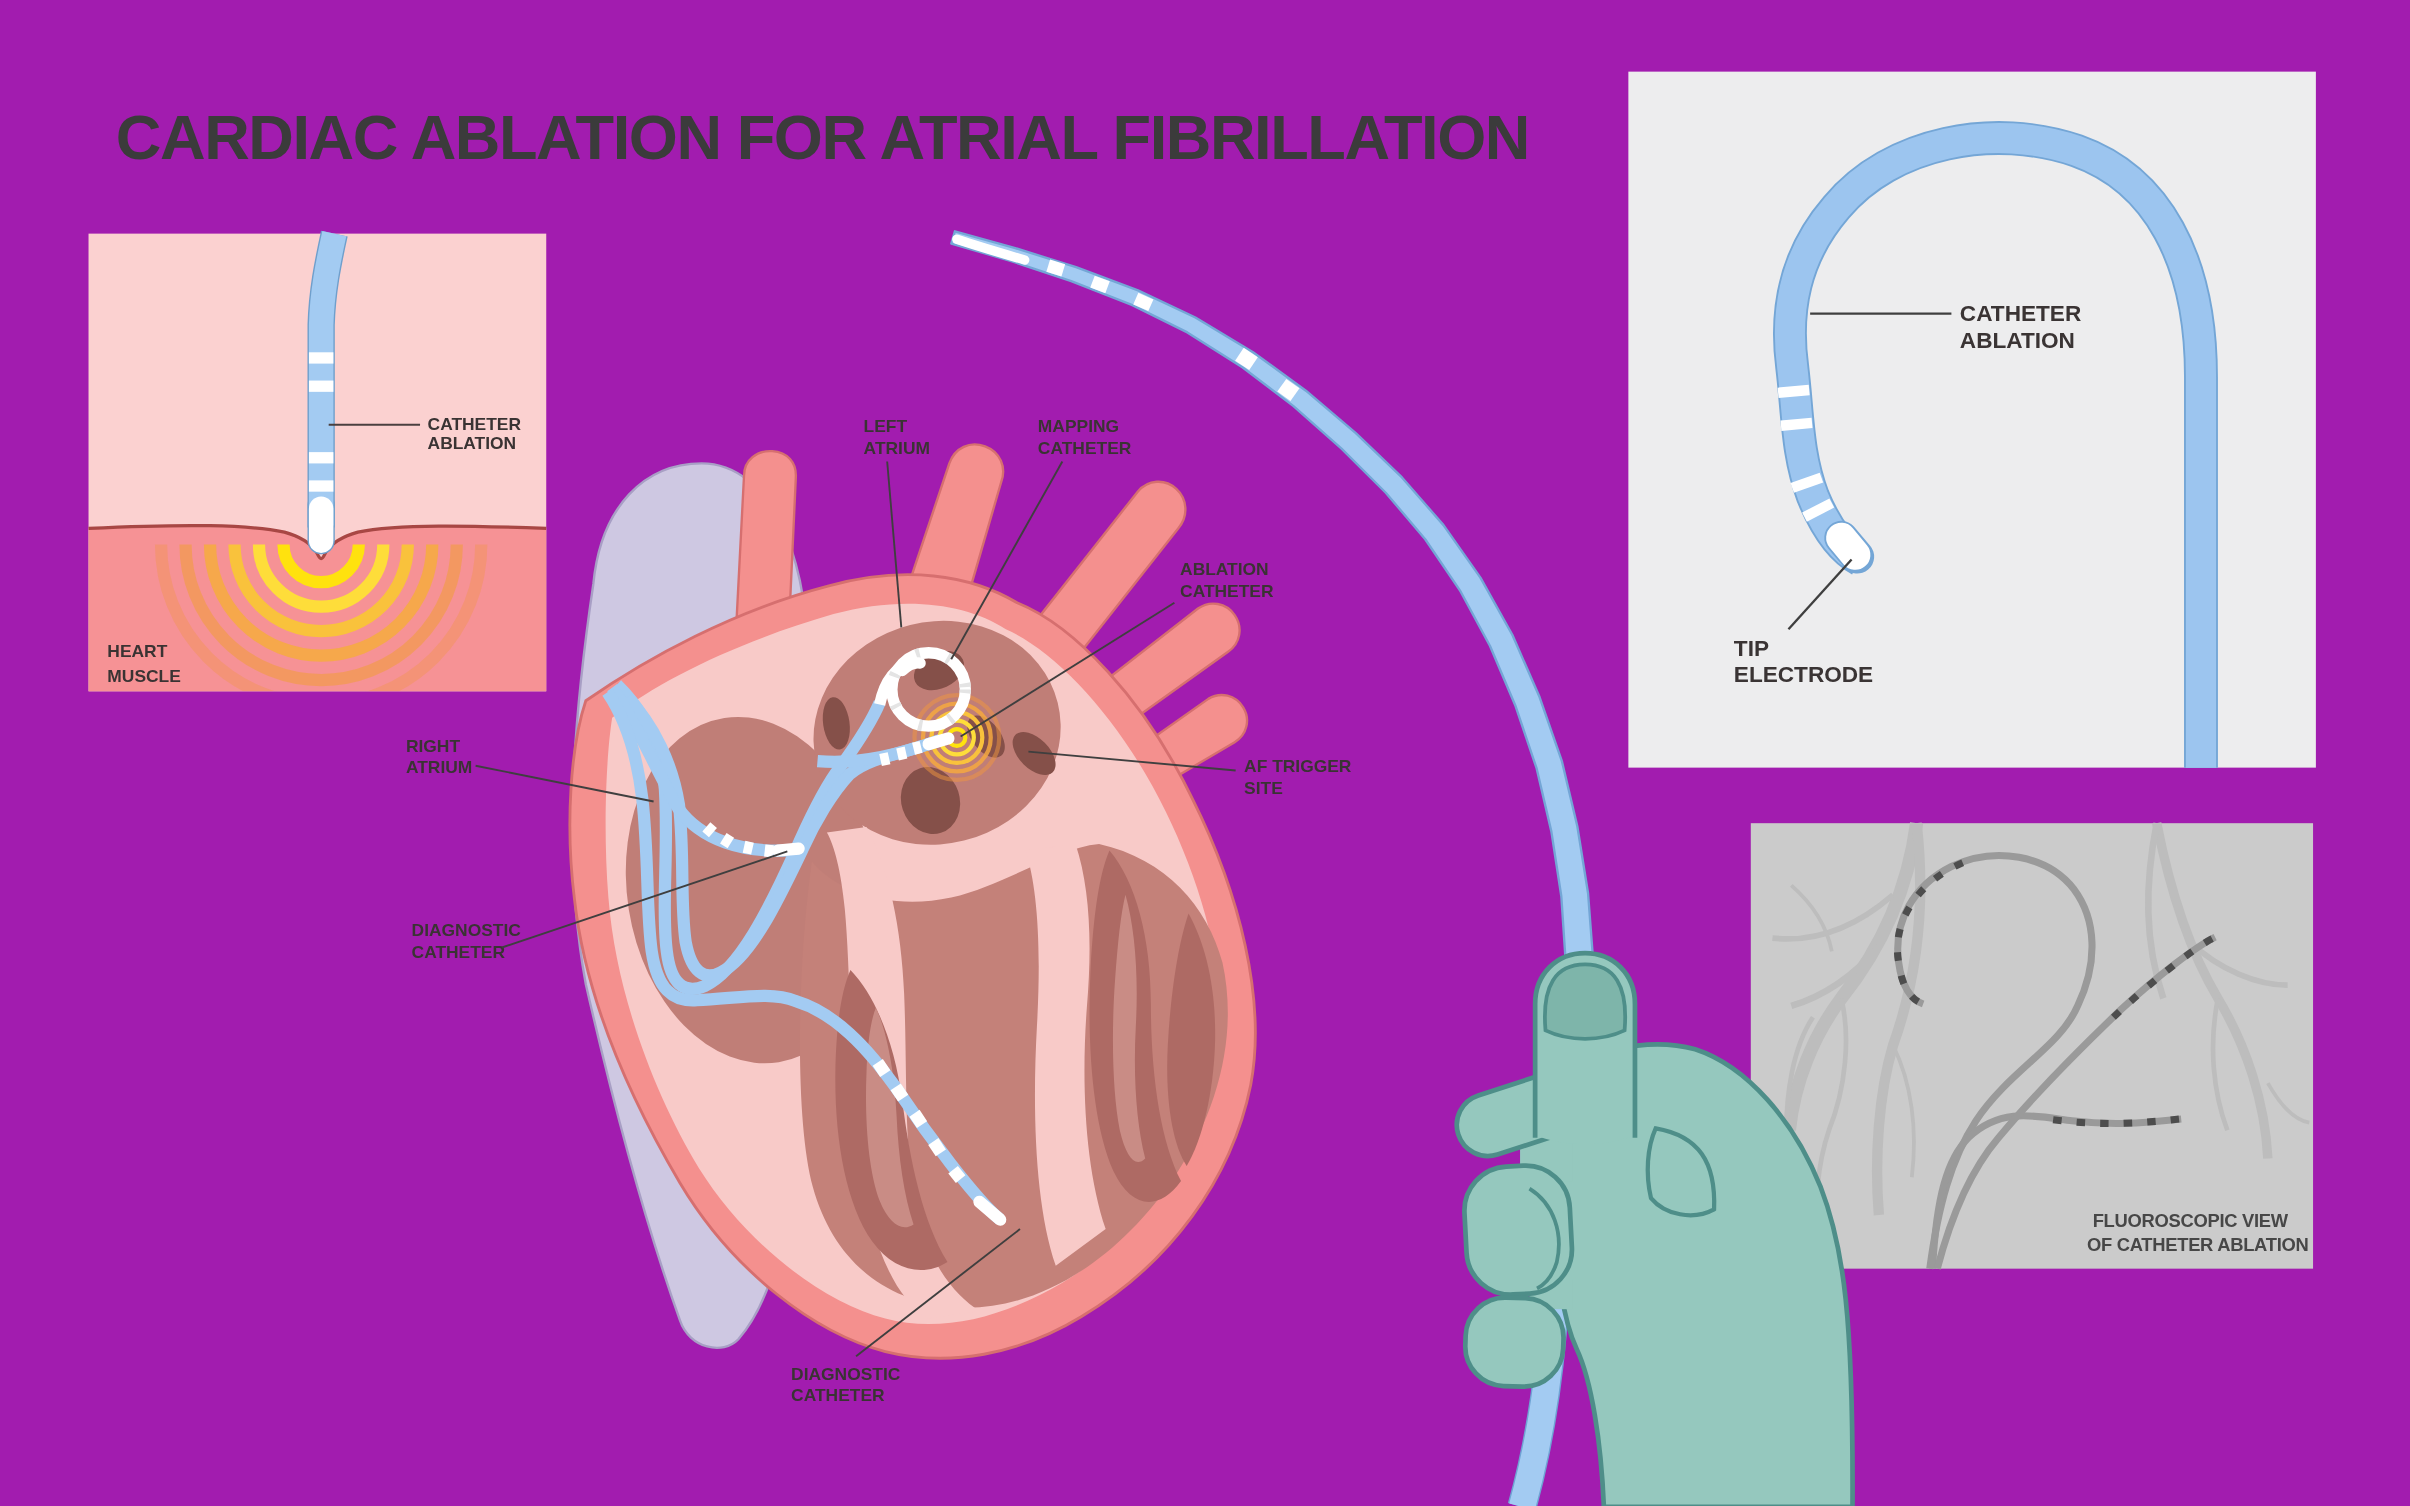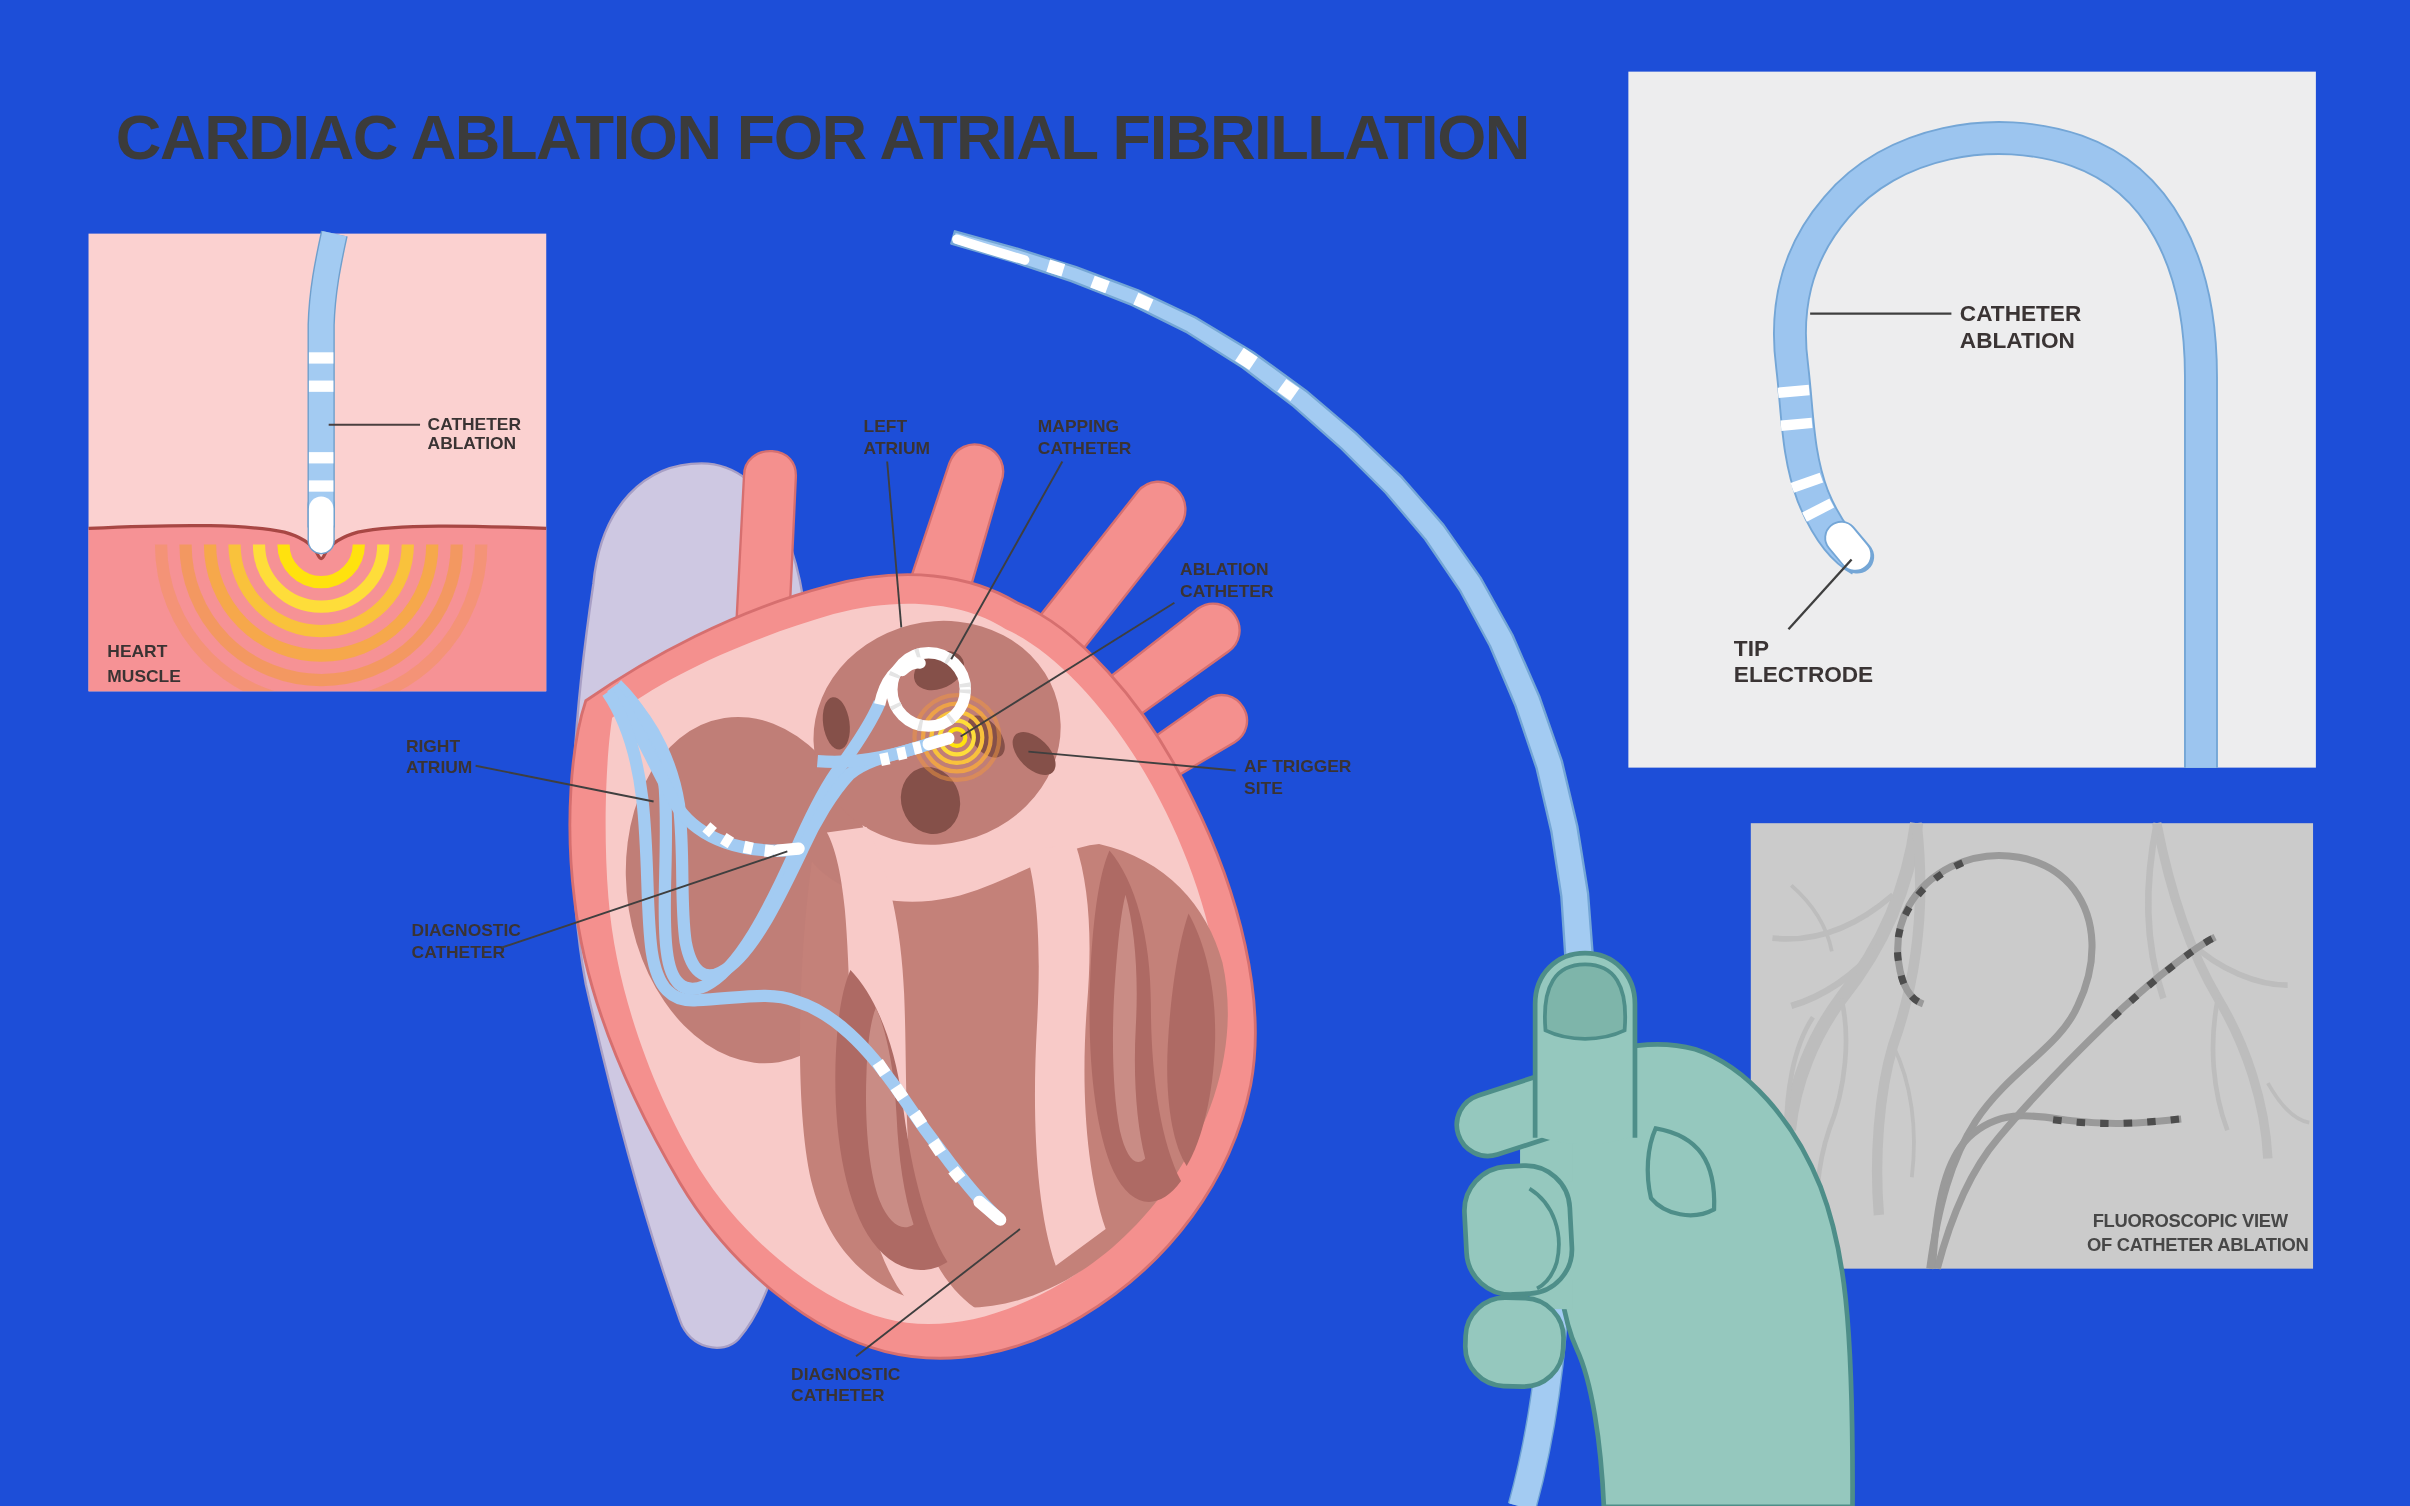--- a/index.html
+++ b/index.html
@@ -1,16 +1,16 @@
 <!DOCTYPE html>
 <html style="font-size:15px"><head>
 <meta charset="utf-8">
 <style>
   html,body{margin:0;padding:0;background:#ffffff;}
-  .page{position:relative;width:2411px;height:1507px;overflow:hidden;background:#1d4ed8;
+  .page{position:relative;width:2411px;height:1507px;overflow:hidden;background:#a21caf;
         font-family:"Liberation Sans", sans-serif;}
   svg{position:absolute;left:0;top:0;}
 </style>
 </head>
 <body>
 <div class="page">
 <svg width="2411" height="1507" viewBox="0 0 2560 1600">
 
 <text x="123" y="169" font-family="Liberation Sans, sans-serif" font-weight="bold" font-size="67" letter-spacing="-1.5" fill="#3b3b3b">CARDIAC ABLATION FOR ATRIAL FIBRILLATION</text>
 

